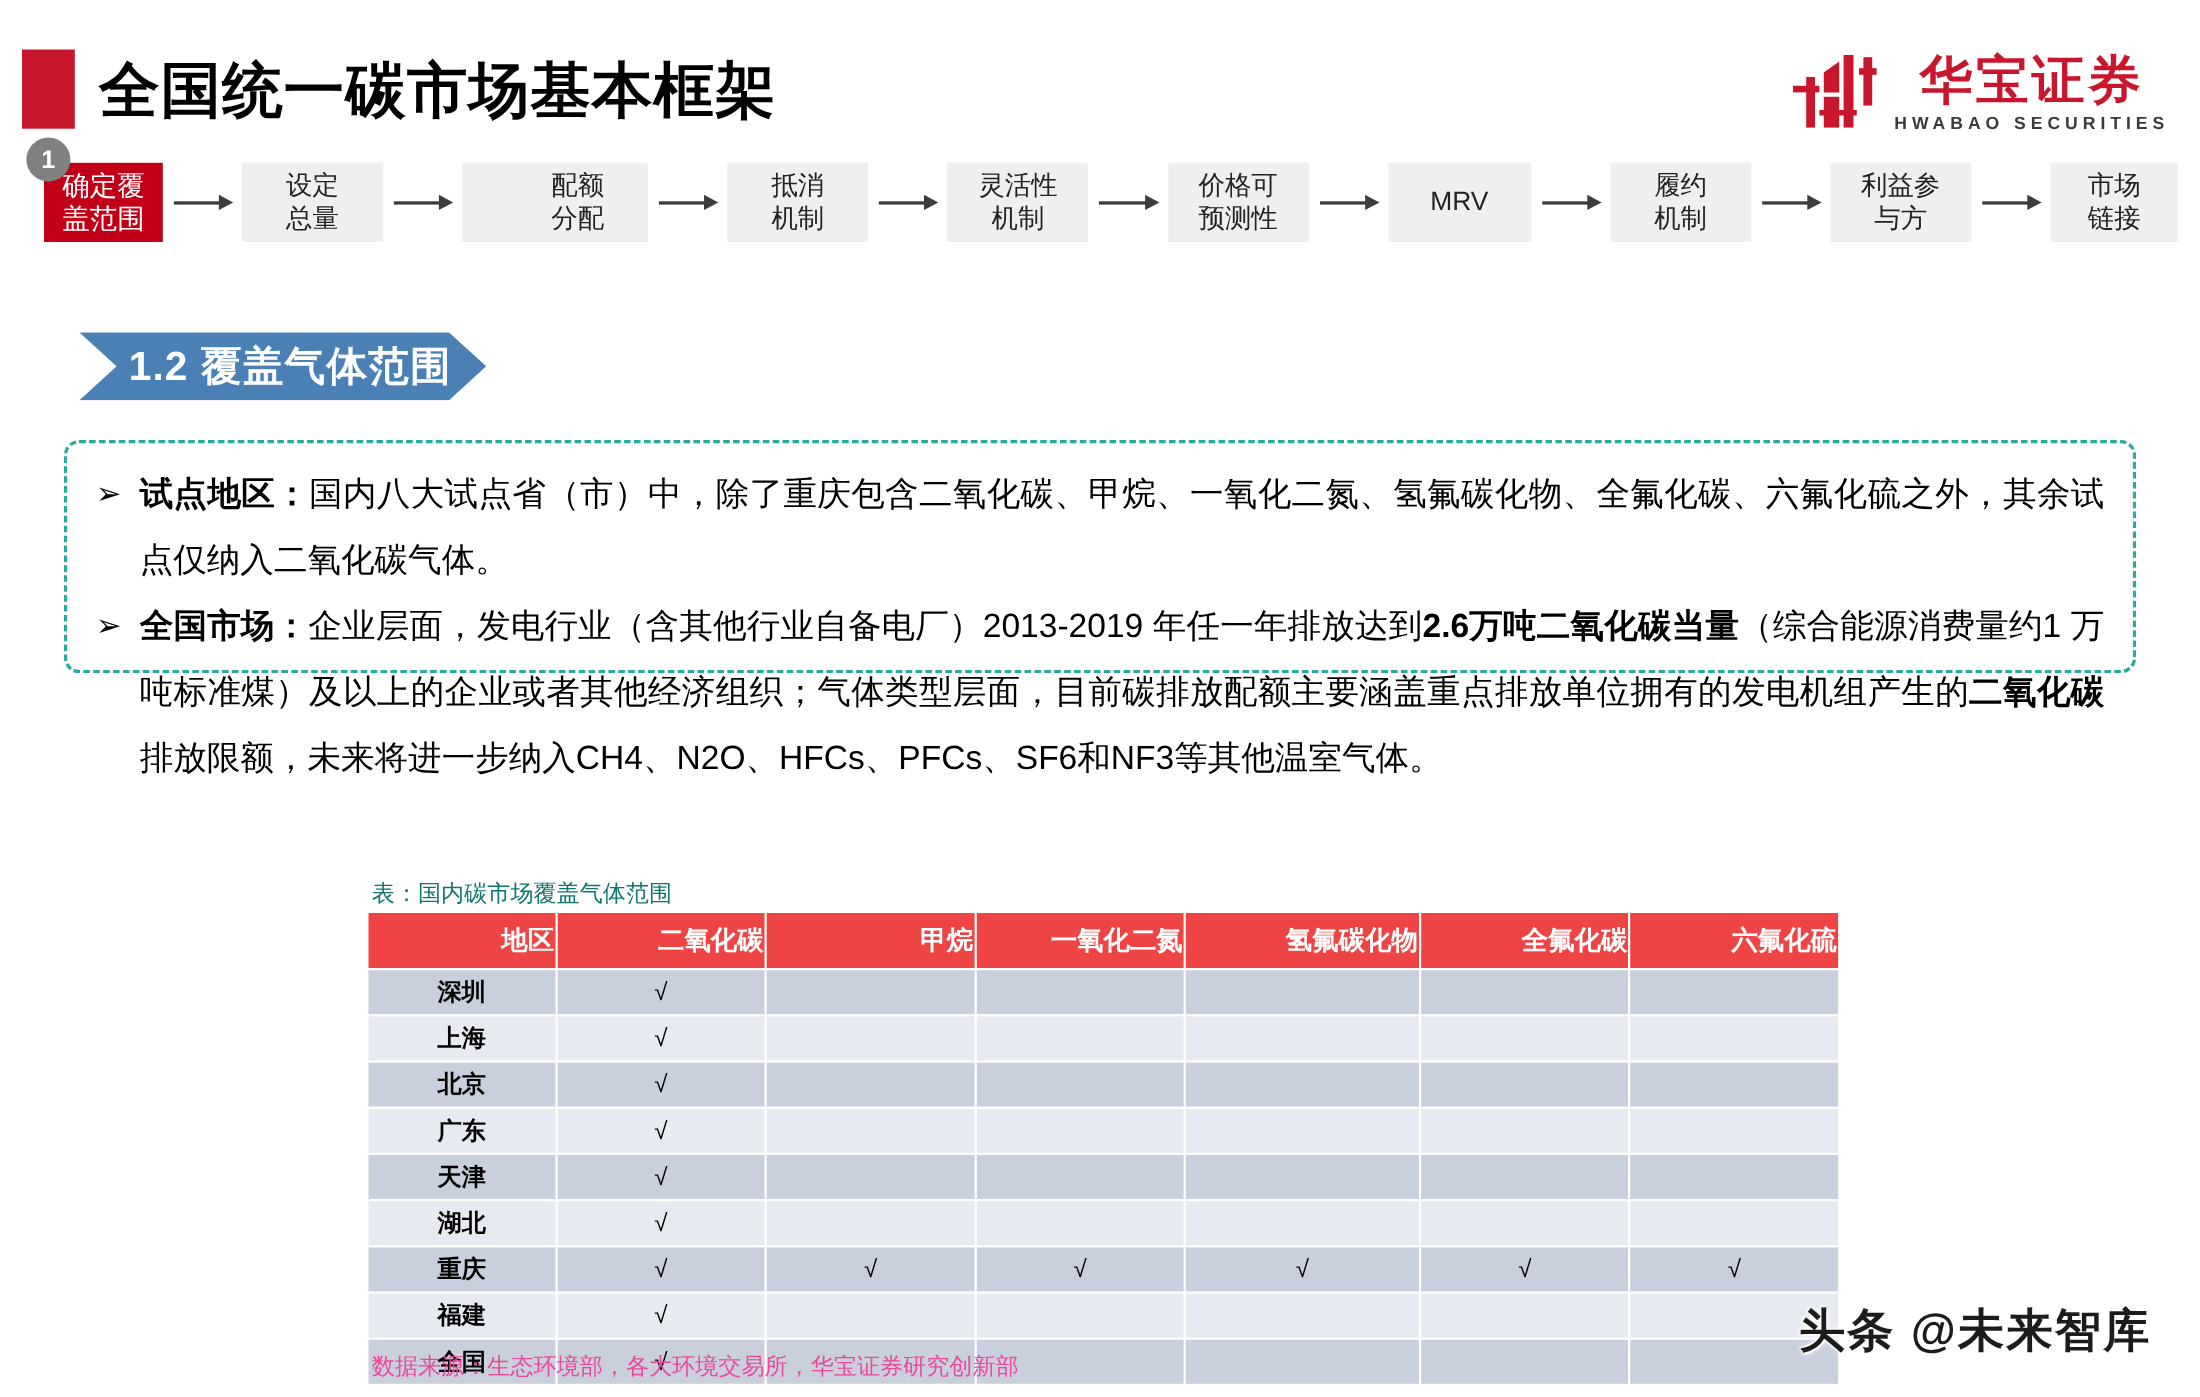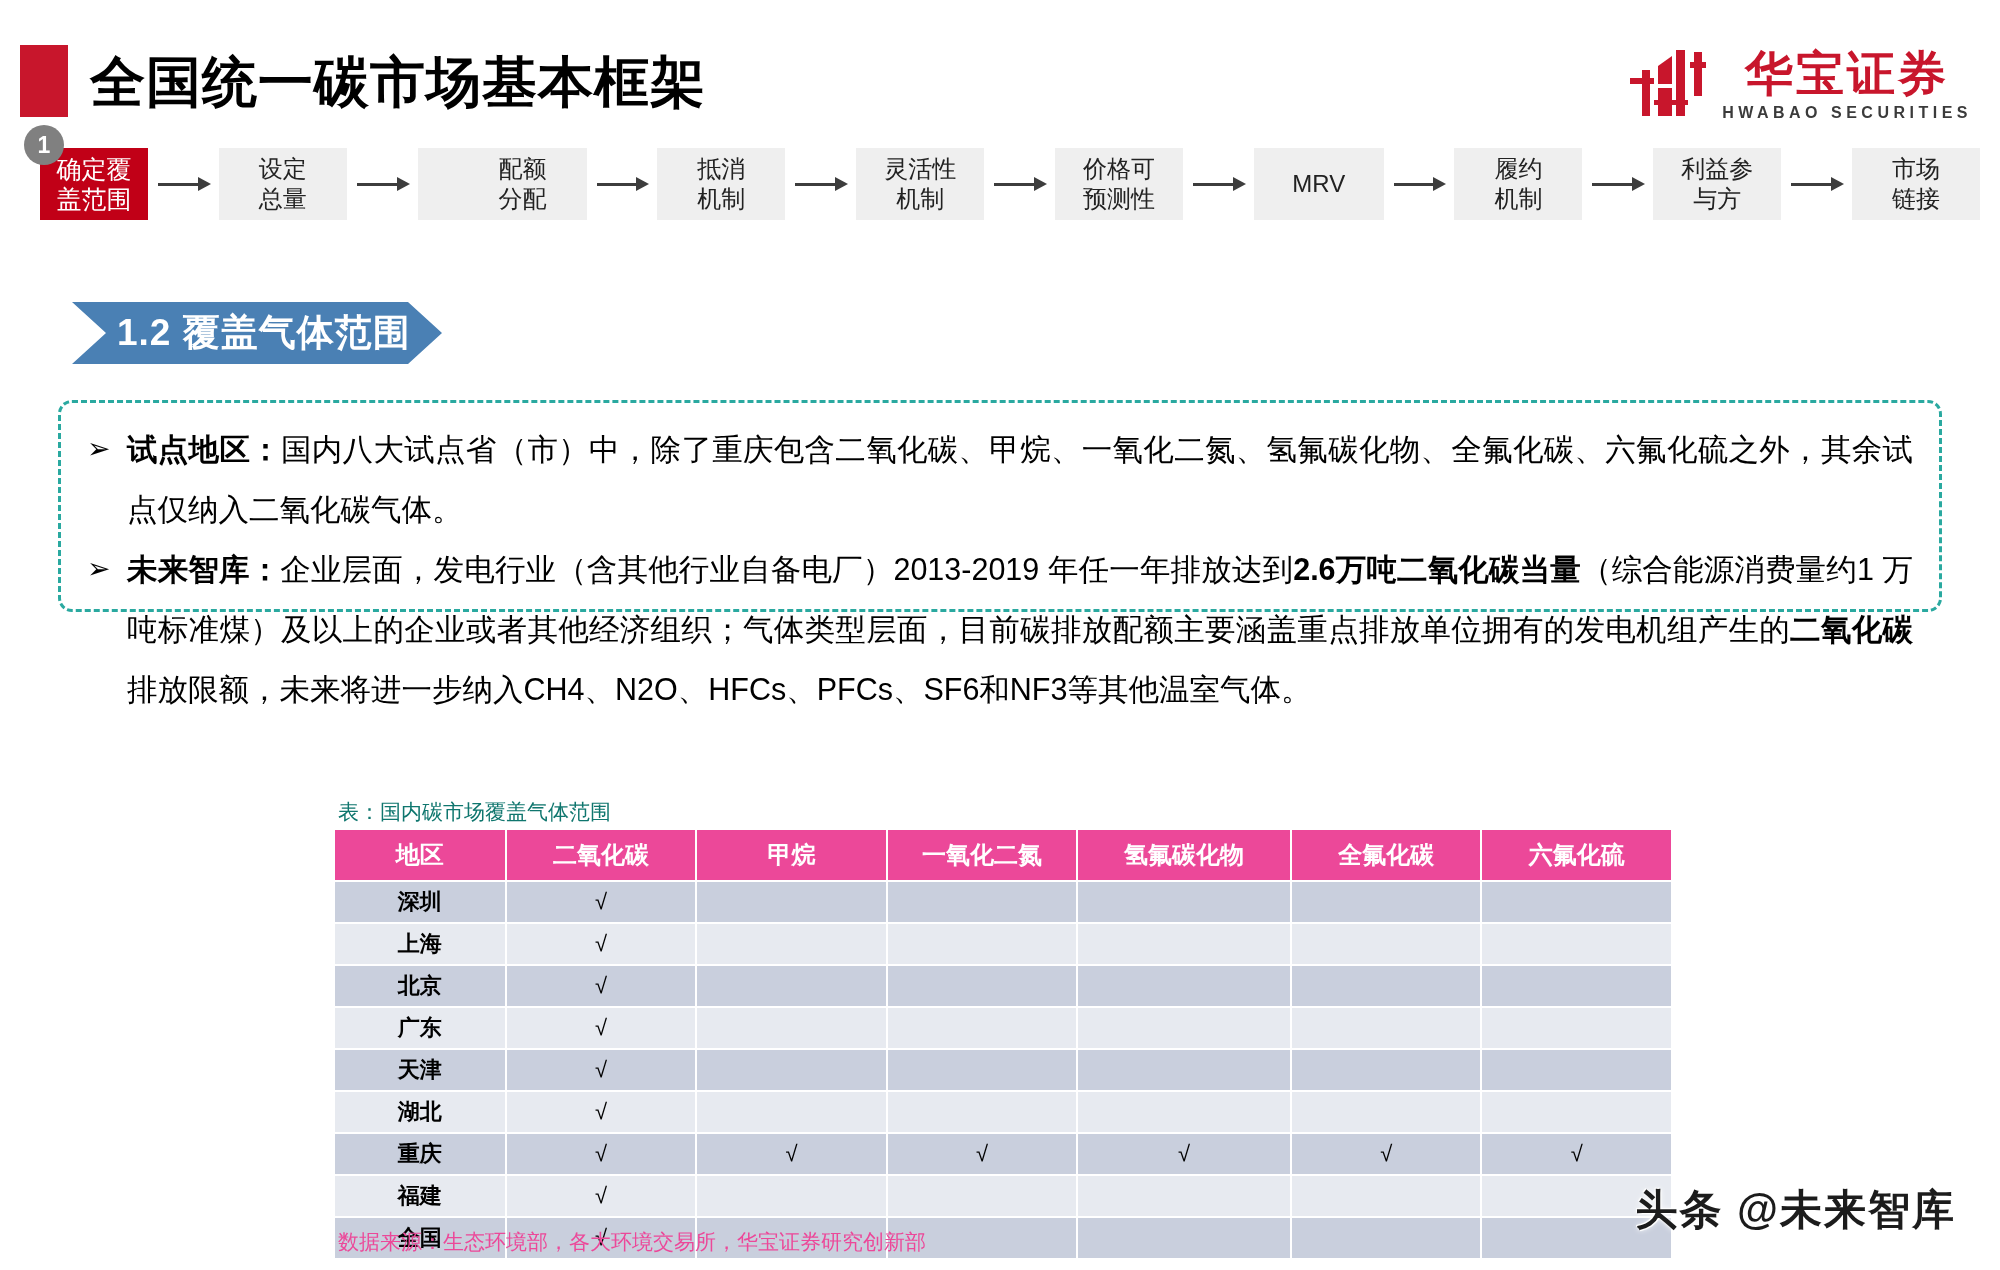--- a/index.html
+++ b/index.html
@@ -207,27 +207,27 @@
   }
   table.gas {
     position: absolute;
     left: 333px;
     top: 828px;
     width: 1340px;
     border-collapse: collapse;
     table-layout: fixed;
   }
   table.gas th {
-    background: #ec4899;
+    background: #ef4444;
     color: #fff;
     font-size: 24px;
     font-weight: bold;
     height: 48px;
     border: 2px solid #ffffff;
-    text-align: center;
+    text-align: right;
   }
   table.gas td {
     height: 38px;
     border: 2px solid #ffffff;
     text-align: center;
     font-size: 22px;
     color: #000;
   }
   table.gas td.region {
     font-weight: bold;
@@ -322,36 +322,36 @@
     <div class="flow-box" style="width: 128px;">
       <div>履约</div>
       <div>机制</div>
     </div>
     <div class="flow-arrow"></div>
     <div class="flow-box" style="width: 128px;">
       <div>利益参</div>
       <div>与方</div>
     </div>
     <div class="flow-arrow"></div>
-    <div class="flow-box" style="width: 128px;">
+    <div class="flow-box" style="width: 116px;">
       <div>市场</div>
       <div>链接</div>
     </div>
   </div>
 
 <div class="banner">1.2 覆盖气体范围</div>
 
 <div class="callout">
   <div class="bullet-row">
     <span class="bullet-mark">➢</span>
     <span class="bullet-text"><b>试点地区：</b><span>国内八大试点省（市）中，除了重庆包含二氧化碳、甲烷、一氧化二氮、氢氟碳化物、全氟化碳、六氟化硫之外，其余试点仅纳入二氧化碳气体。</span></span>
   </div>
   <div class="bullet-row">
     <span class="bullet-mark">➢</span>
-    <span class="bullet-text"><b>未来智库：</b><span id="national-body"><span>企业层面，发电行业（含其他行业自备电厂）2013-2019 年任一年排放达到</span><b>2.6万吨二氧化碳当量</b><span>（综合能源消费量约1 万吨标准煤）及以上的企业或者其他经济组织；气体类型层面，目前碳排放配额主要涵盖重点排放单位拥有的发电机组产生的</span><b>二氧化碳</b><span>排放限额，未来将进一步纳入CH4、N2O、HFCs、PFCs、SF6和NF3等其他温室气体。</span></span></span>
+    <span class="bullet-text"><b>全国市场：</b><span id="national-body"><span>企业层面，发电行业（含其他行业自备电厂）2013-2019 年任一年排放达到</span><b>2.6万吨二氧化碳当量</b><span>（综合能源消费量约1 万吨标准煤）及以上的企业或者其他经济组织；气体类型层面，目前碳排放配额主要涵盖重点排放单位拥有的发电机组产生的</span><b>二氧化碳</b><span>排放限额，未来将进一步纳入CH4、N2O、HFCs、PFCs、SF6和NF3等其他温室气体。</span></span></span>
   </div>
 </div>
 
 <div class="tbl-caption">表：国内碳市场覆盖气体范围</div>
 <table class="gas">
   <colgroup>
     <col style="width:155px">
       <col style="width:172px">
       <col style="width:172px">
       <col style="width:172px">

